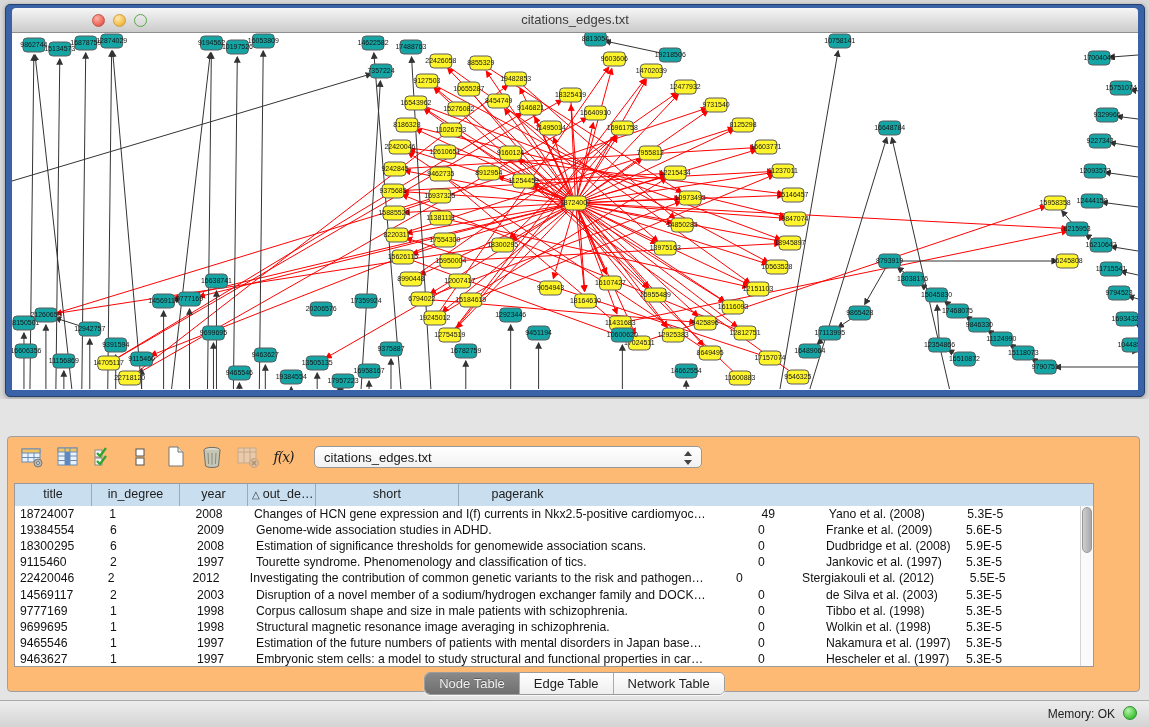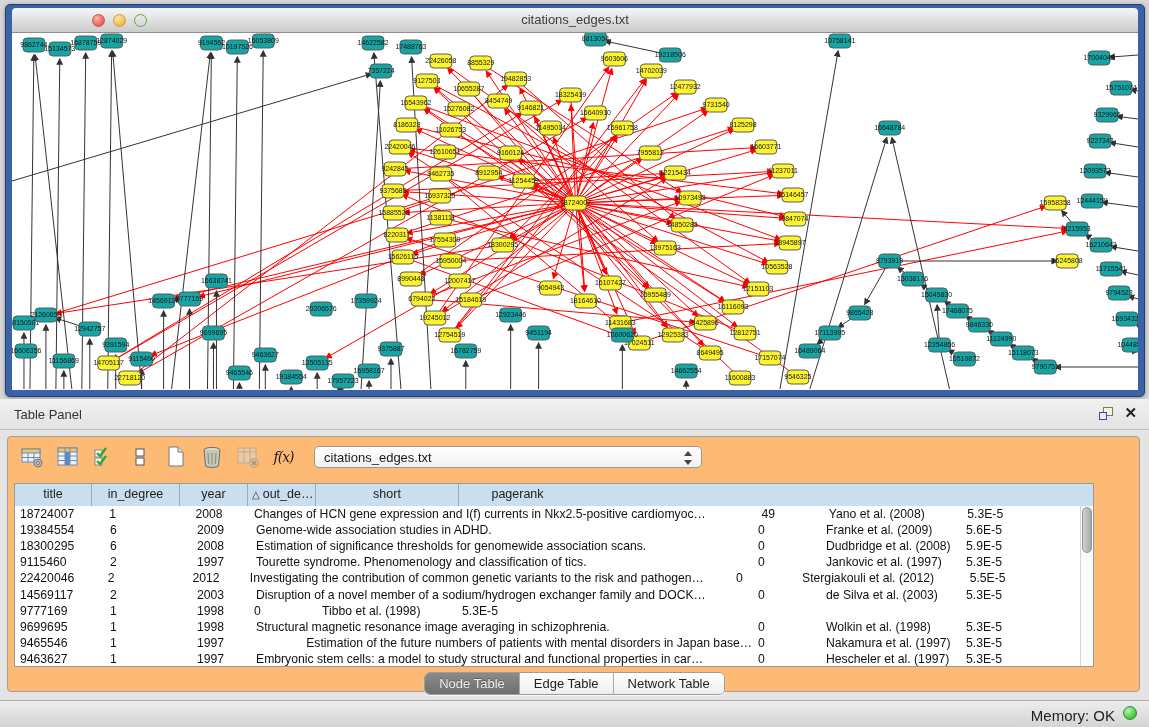--- a/index.html
+++ b/index.html
@@ -82,21 +82,21 @@
     font-family:"Liberation Sans",sans-serif;font-size:13px;color:#222;
     height:21px;line-height:20px;padding:0 14px;border-right:1px solid #aaa;
   }
   .seg button:last-child{border-right:none;}
   .seg button.active{background:linear-gradient(#8a8a8a,#6f6f6f);color:#efefef;text-shadow:0 -1px 0 rgba(0,0,0,.3);}
   
   .statusbar{
     position:absolute;left:0;top:700px;width:1149px;height:27px;
     background:linear-gradient(#ededed,#d4d4d4);border-top:1px solid #ababab;box-sizing:border-box;
   }
-  .mem{position:absolute;right:34px;top:6px;font-size:15px;color:#222;}
+  .mem{position:absolute;right:34px;top:6px;font-size:12px;color:#222;}
   .mem-dot{
     position:absolute;right:12px;top:5px;width:14px;height:14px;border-radius:50%;
     background:radial-gradient(circle at 35% 30%,#b9f2ae,#49c93f 65%,#2f9e2a);
     border:1px solid #2e8f2e;box-sizing:border-box;
   }
 </style>
 </head>
 <body>
 
 <div class="net-window">
@@ -836,28 +836,20 @@
         </g>
         <g>
           <rect x="839" y="273" width="22" height="14" rx="4" fill="#16a5a5" stroke="#5a5a5a" stroke-width="1"></rect>
           <text x="850" y="282.5" text-anchor="middle" font-size="7" fill="#151515" font-family="Liberation Sans, sans-serif">9865428</text>
         </g>
       </svg>
   </div>
 </div>
 
 <div class="table-panel">
-  <div class="panel-titlebar">
-    <span class="panel-title-text">Table Panel</span>
-    <span class="float-icon">
-        <span class="sq1"></span>
-        <span class="sq2"></span>
-      </span>
-    <span class="close-icon">✕</span>
-  </div>
   <div class="panel-inner">
     <div class="toolbar">
       <span class="tb-icon">
         <svg width="24" height="22">
             <rect x="2" y="3" width="18" height="13" fill="#eaf2fb" stroke="#6c8cb5"></rect>
             <rect x="2" y="3" width="18" height="4" fill="#f0c35e" stroke="#6c8cb5"></rect>
             <line x1="8" y1="7" x2="8" y2="16" stroke="#6c8cb5"></line>
             <line x1="14" y1="7" x2="14" y2="16" stroke="#6c8cb5"></line>
             <line x1="2" y1="11.5" x2="20" y2="11.5" stroke="#6c8cb5"></line>
             <circle cx="18" cy="17" r="4" fill="#b8b8b8" stroke="#777"></circle>
@@ -986,38 +978,39 @@
             <div class="td" style="width: 68px; padding-left: 17px;">2003</div>
             <div class="td" style="width: 504px; padding-left: 8px;">Disruption of a novel member of a sodium/hydrogen exchanger family and DOCK…</div>
             <div class="td" style="width: 68px; padding-left: 6px;">0</div>
             <div class="td" style="width: 143px; padding-left: 6px;">de Silva et al. (2003)</div>
             <div class="td" style="width: 117px; padding-left: 3px;">5.3E-5</div>
           </div>
           <div class="tr">
             <div class="td" style="width: 77px; padding-left: 5px;">9777169</div>
             <div class="td" style="width: 88px; padding-left: 18px;">1</div>
             <div class="td" style="width: 68px; padding-left: 17px;">1998</div>
+            <div class="td" style="width: 504px; padding-left: 8px;">Corpus callosum shape and size in male patients with schizophrenia.</div>
             <div class="td" style="width: 68px; padding-left: 6px;">0</div>
             <div class="td" style="width: 143px; padding-left: 6px;">Tibbo et al. (1998)</div>
             <div class="td" style="width: 117px; padding-left: 3px;">5.3E-5</div>
           </div>
           <div class="tr">
             <div class="td" style="width: 77px; padding-left: 5px;">9699695</div>
             <div class="td" style="width: 88px; padding-left: 18px;">1</div>
             <div class="td" style="width: 68px; padding-left: 17px;">1998</div>
             <div class="td" style="width: 504px; padding-left: 8px;">Structural magnetic resonance image averaging in schizophrenia.</div>
             <div class="td" style="width: 68px; padding-left: 6px;">0</div>
             <div class="td" style="width: 143px; padding-left: 6px;">Wolkin et al. (1998)</div>
             <div class="td" style="width: 117px; padding-left: 3px;">5.3E-5</div>
           </div>
           <div class="tr">
             <div class="td" style="width: 77px; padding-left: 5px;">9465546</div>
             <div class="td" style="width: 88px; padding-left: 18px;">1</div>
             <div class="td" style="width: 68px; padding-left: 17px;">1997</div>
-            <div class="td" style="width: 504px; padding-left: 8px; text-align: right;">Estimation of the future numbers of patients with mental disorders in Japan base…</div>
+            <div class="td" style="width: 504px; padding-left: 8px;">Estimation of the future numbers of patients with mental disorders in Japan base…</div>
             <div class="td" style="width: 68px; padding-left: 6px;">0</div>
             <div class="td" style="width: 143px; padding-left: 6px;">Nakamura et al. (1997)</div>
             <div class="td" style="width: 117px; padding-left: 3px;">5.3E-5</div>
           </div>
           <div class="tr">
             <div class="td" style="width: 77px; padding-left: 5px;">9463627</div>
             <div class="td" style="width: 88px; padding-left: 18px;">1</div>
             <div class="td" style="width: 68px; padding-left: 17px;">1997</div>
             <div class="td" style="width: 504px; padding-left: 8px;">Embryonic stem cells: a model to study structural and functional properties in car…</div>
             <div class="td" style="width: 68px; padding-left: 6px;">0</div>

